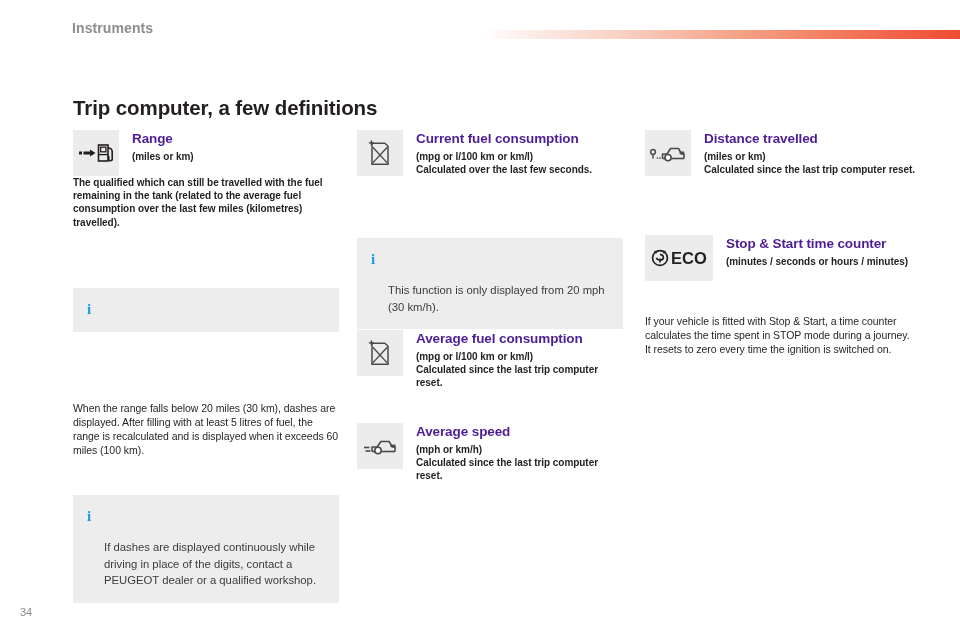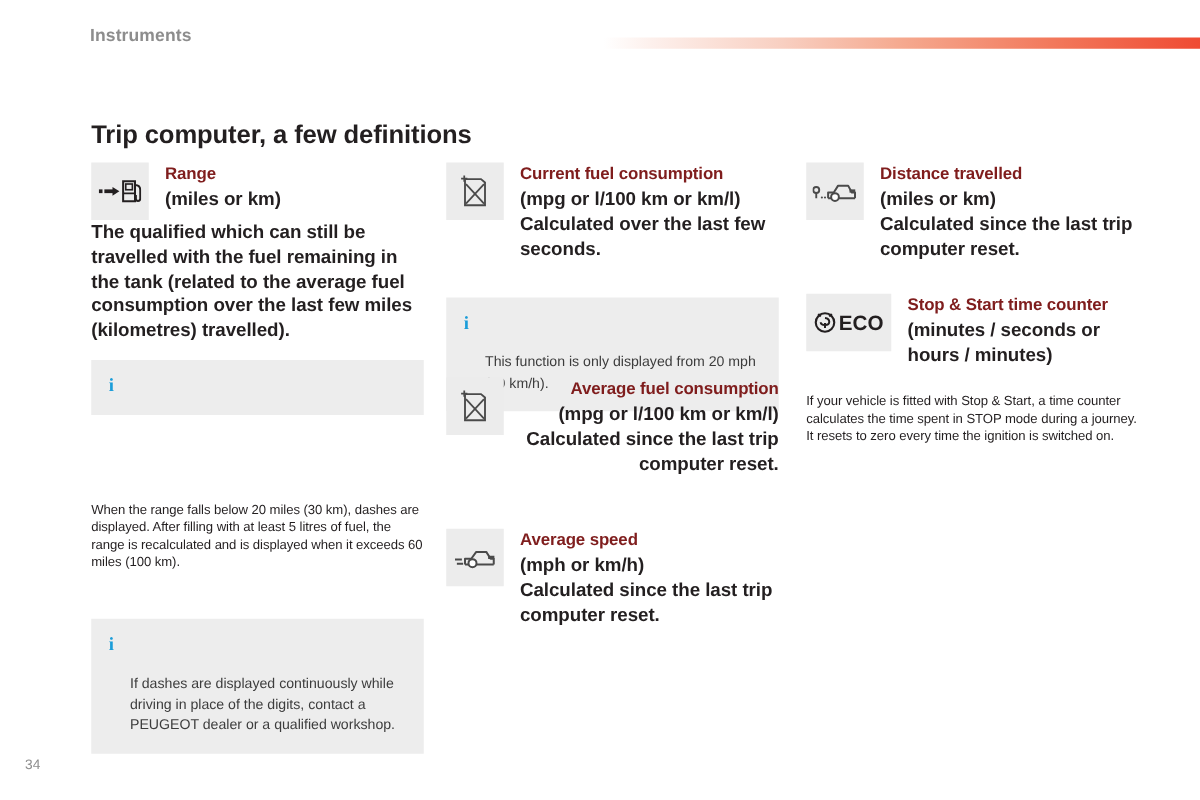--- a/index.html
+++ b/index.html
@@ -82,26 +82,26 @@
   }
   .icon-tile.wide {
     width: 68px;
     height: 46px;
   }
   .entry-text { flex: 1 1 auto; min-width: 0; padding-top: 1px; }
 
   .entry-title {
     font-size: 13.5px;
     font-weight: bold;
-    color: #7f1d1d;
+    color: #4c1d95;
     line-height: 1.18;
     letter-spacing: -0.1px;
   }
   .entry-sub {
-    font-size: 15px;
+    font-size: 10px;
     font-weight: bold;
     color: #231f20;
     line-height: 1.32;
     margin-top: 3px;
     letter-spacing: -0.05px;
   }
 
   
   .body-para {
     font-size: 10.5px;
@@ -227,21 +227,21 @@
           <div class="entry-sub" style="margin-top:0;">Calculated over the last few seconds.</div>
         </div>
       </div>
     </div>
 
     <div class="note" style="position:absolute; left:0; top:108px; width:266px;">
       <div class="note-icon">i</div>
       <div class="note-text">This function is only displayed from 20 mph (30 km/h).</div>
     </div>
 
-    <div class="entry" style="position:absolute; left:0; top:172px; width:266px;text-align:right;">
+    <div class="entry" style="position:absolute; left:0; top:200px; width:266px;">
       <div class="entry-row">
         <div class="icon-tile">
           <svg width="26" height="28" viewBox="0 0 26 28">
             <path d="M5 7 L5 25.2 L21 25.2 L21 7 L17.8 4.3 L5 4.3 Z" fill="none" stroke="#4a4a4a" stroke-width="1.5"></path>
             <line x1="5.8" y1="8.3" x2="20.2" y2="23.9" stroke="#4a4a4a" stroke-width="1.4"></line>
             <line x1="20.2" y1="8.3" x2="5.8" y2="23.9" stroke="#4a4a4a" stroke-width="1.4"></line>
             <line x1="4.4" y1="1.4" x2="4.4" y2="6.4" stroke="#4a4a4a" stroke-width="1.4"></line>
             <line x1="1.9" y1="3.9" x2="6.9" y2="3.9" stroke="#4a4a4a" stroke-width="1.4"></line>
           </svg>
         </div>

